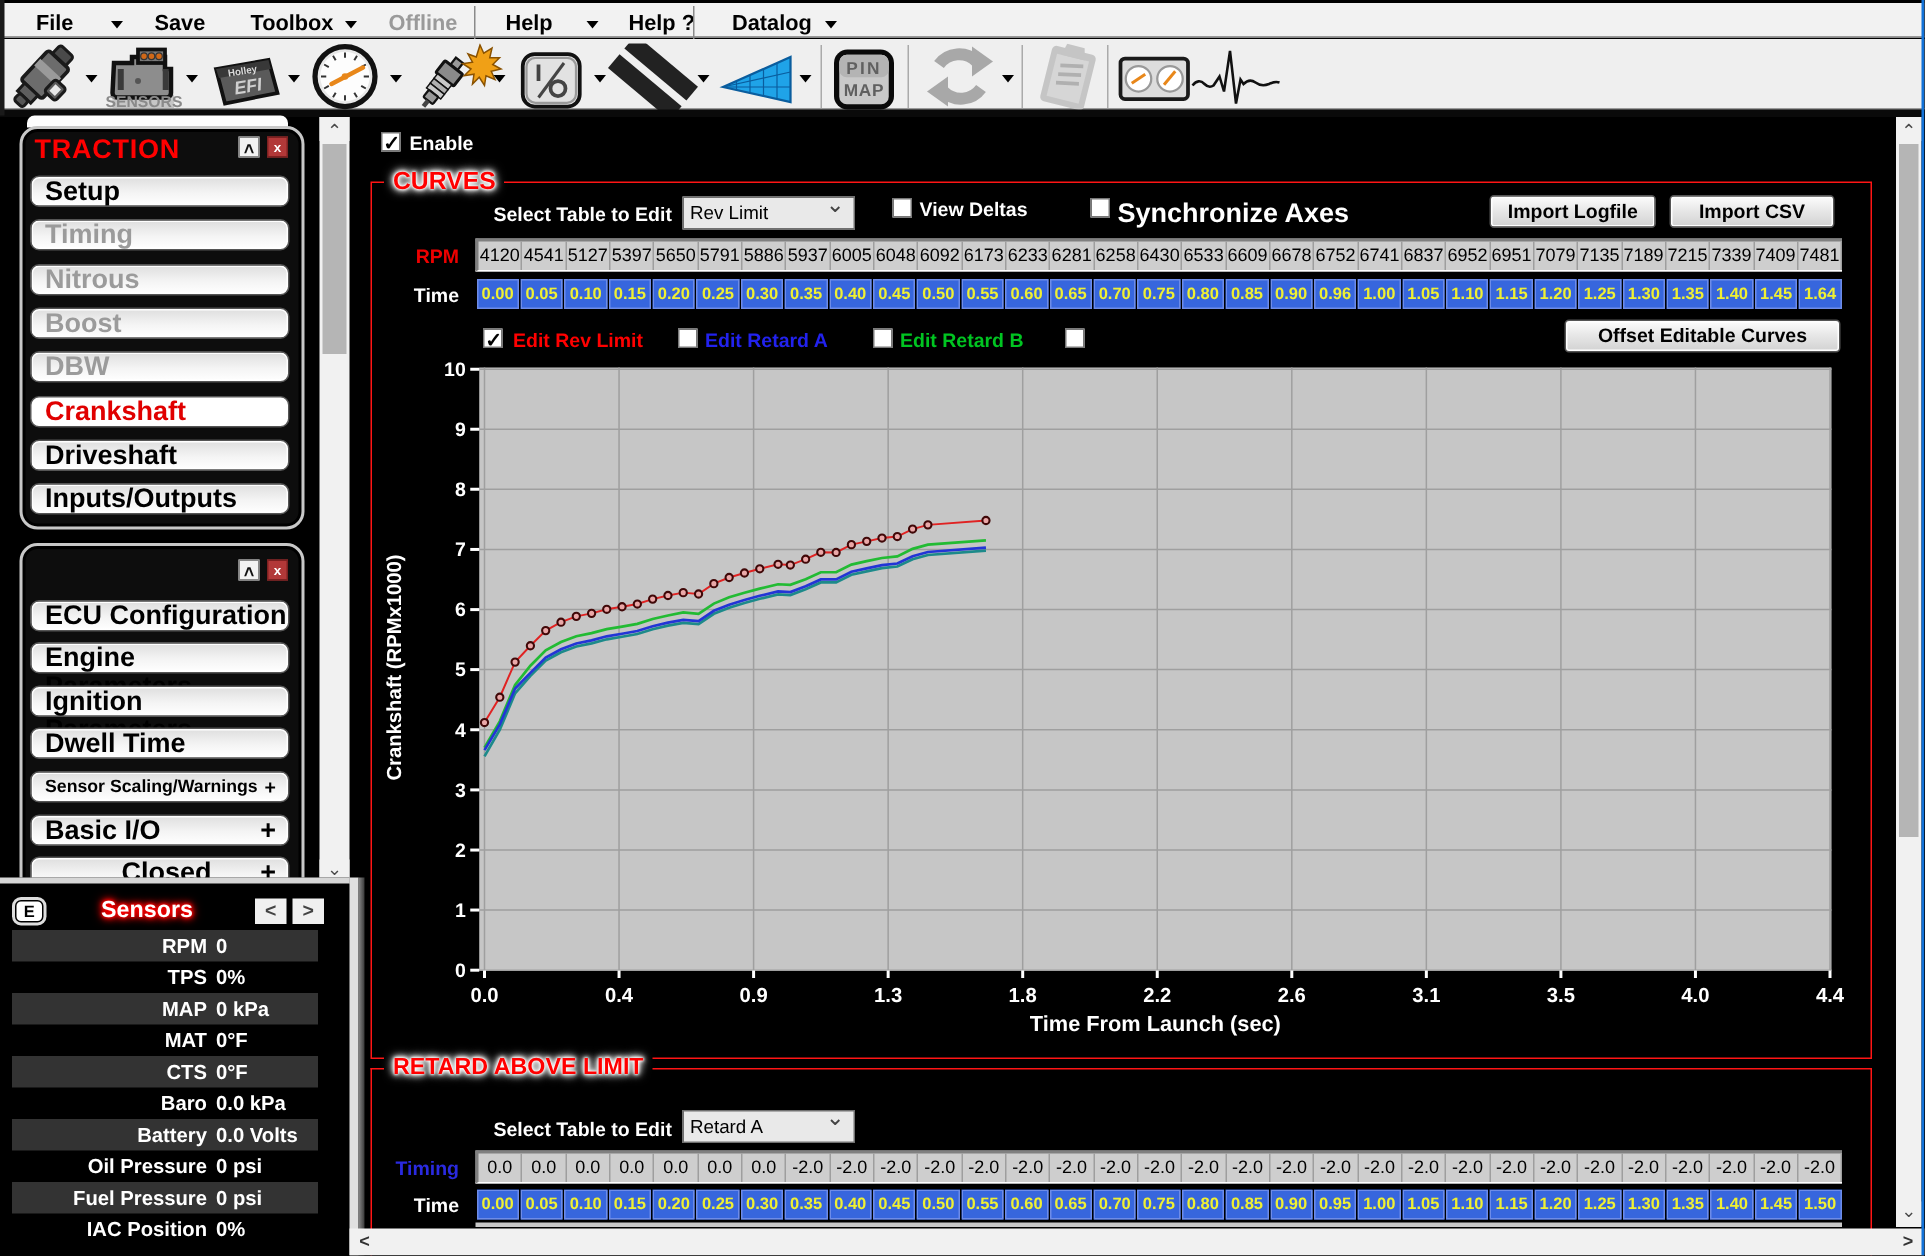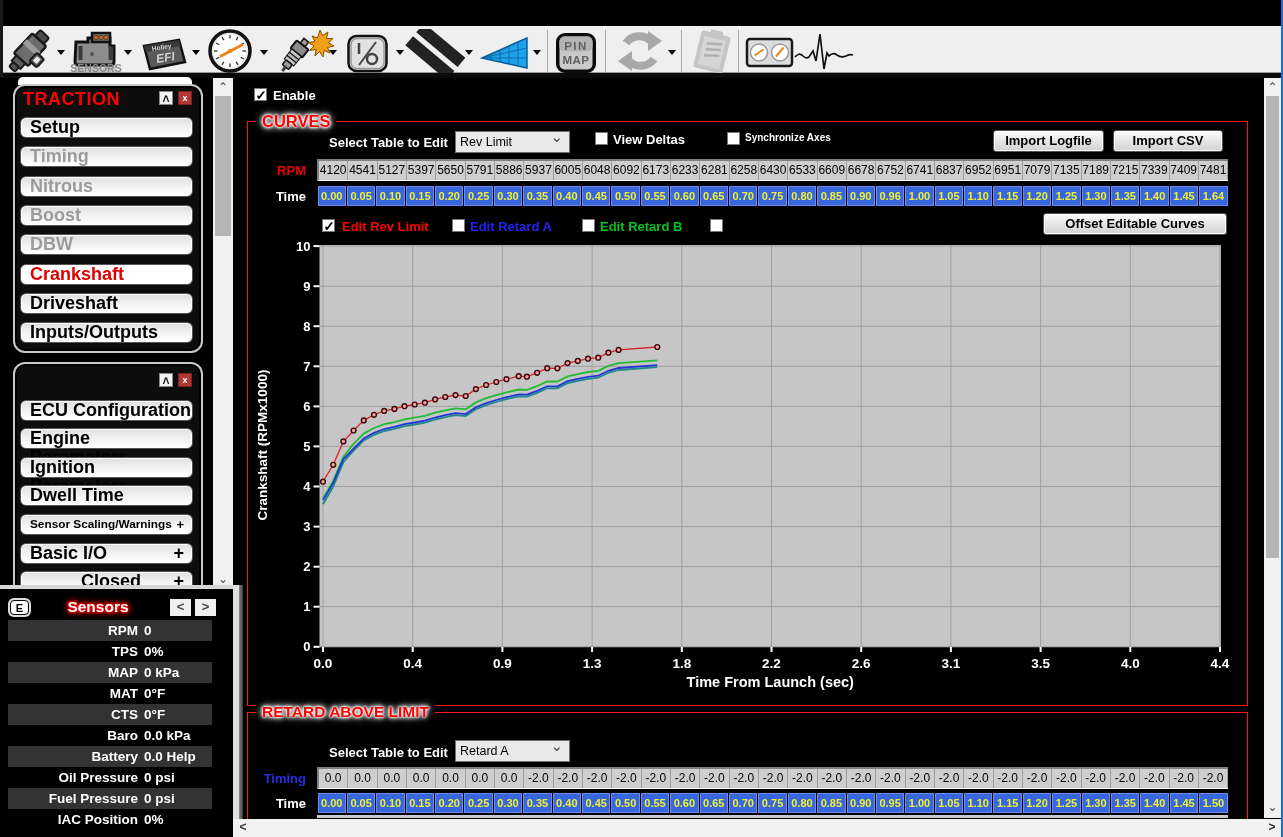--- a/index.html
+++ b/index.html
@@ -49,20 +49,35 @@
 .blueband { position:absolute; left:317px; width:911px; height:22px; background:#000; display:flex; padding:1px 0; }
 .blueband div { flex:1 1 0; margin:0 0.5px; text-align:center; font-size:11px; font-weight:bold; color:#f0f032; line-height:20px; background:#3766dd; box-shadow:0 0 0 1px #6e8ce8 inset; white-space:nowrap; overflow:hidden; }
 .rowlab { position:absolute; width:70px; text-align:right; font-weight:bold; font-size:13px; }
 </style>
 </head>
 <body>
 <div id="page">
   <div class="abs" style="left:0; top:0; width:3px; height:77px; background:#1a1a1a; z-index:50;"></div>
   <div class="abs" style="left:1281px; top:0; width:2px; height:837px; background:#1272d8; z-index:50;"></div>
 
+  <div id="menubar" class="abs">
+    <div class="mitem" style="left:24px;">File</div>
+      <div class="mtri" style="left:74px;"></div>
+    <div class="mitem" style="left:103px;">Save</div>
+    <div class="mitem" style="left:167px;">Toolbox</div>
+      <div class="mtri" style="left:230px;"></div>
+    <div class="mitem" style="left:259px;color:#9a9a9a;">Offline</div>
+    <div class="msep" style="left:316px;"></div>
+    <div class="mitem" style="left:337px;">Help</div>
+      <div class="mtri" style="left:391px;"></div>
+    <div class="mitem" style="left:419px;">Help ?</div>
+    <div class="msep" style="left:462px;"></div>
+    <div class="mitem" style="left:488px;">Datalog</div>
+      <div class="mtri" style="left:550px;"></div>
+  </div>
 
   <div id="toolbar" class="abs">
     <svg id="icons" width="1283" height="47" style="position:absolute;left:0;top:3px;">
 <g transform="translate(27,24) rotate(43)">
 <rect x="-6" y="-26" width="12" height="9" rx="2" fill="#4a4a4a" stroke="#1a1a1a" stroke-width="2"></rect>
 <rect x="-9.5" y="-18" width="19" height="27" rx="2" fill="#6c6c6c" stroke="#1a1a1a" stroke-width="2.5"></rect>
 <rect x="-9.5" y="-10" width="19" height="6" fill="#9a9a9a"></rect>
 <rect x="7" y="-7" width="10" height="11" rx="2" fill="#5a5a5a" stroke="#1a1a1a" stroke-width="2"></rect>
 <rect x="9.5" y="-4.5" width="5" height="6" fill="#e8e8e8"></rect>
 <rect x="-6" y="9" width="12" height="7" fill="#5e5e5e" stroke="#1a1a1a" stroke-width="2"></rect>
@@ -243,21 +258,21 @@
     <div class="srow odd" style="top:115px;">
         <span class="slab">CTS</span>
         <span class="sval">0°F</span>
       </div>
     <div class="srow" style="top:136px;">
         <span class="slab">Baro</span>
         <span class="sval">0.0 kPa</span>
       </div>
     <div class="srow odd" style="top:157px;">
         <span class="slab">Battery</span>
-        <span class="sval">0.0 Help</span>
+        <span class="sval">0.0 Volts</span>
       </div>
     <div class="srow" style="top:178px;">
         <span class="slab">Oil Pressure</span>
         <span class="sval">0 psi</span>
       </div>
     <div class="srow odd" style="top:199px;">
         <span class="slab">Fuel Pressure</span>
         <span class="sval">0 psi</span>
       </div>
     <div class="srow" style="top:220px;">
@@ -272,21 +287,21 @@
   <div class="abs whitebold" style="left:273px; top:88px; font-size:13px;">Enable</div>
 
   <div class="rbox" style="left:247px; top:121px; width:1001px; height:585px;"></div>
   <div class="boxtitle" style="left:256px; top:112px; font-size:16.5px;">CURVES</div>
 
   <div class="abs whitebold" style="left:329px; top:135px; font-size:13px;">Select Table to Edit</div>
   <div class="combo" style="left:455px; top:131px;">Rev Limit<span class="chev">⌄</span></div>
   <div class="cbx" style="left:595px; top:132px;"></div>
   <div class="abs whitebold" style="left:613px; top:132px; font-size:13px;">View Deltas</div>
   <div class="cbx" style="left:727px; top:132px;"></div>
-  <div class="abs whitebold" style="left:745px; top:132px; font-size:10px;">Synchronize Axes</div>
+  <div class="abs whitebold" style="left:745px; top:132px; font-size:18px;">Synchronize Axes</div>
   <div class="gbtn" style="left:993px; top:130px; width:111px; height:22px; line-height:20px;">Import Logfile</div>
   <div class="gbtn" style="left:1113px; top:130px; width:110px; height:22px; line-height:20px;">Import CSV</div>
 
   <div class="rowlab" style="left:236px; top:163px; color:#e00;">RPM</div>
   <div class="grayband" style="top:159px;" id="rpmrow">
       <div>4120</div>
       <div>4541</div>
       <div>5127</div>
       <div>5397</div>
       <div>5650</div>

